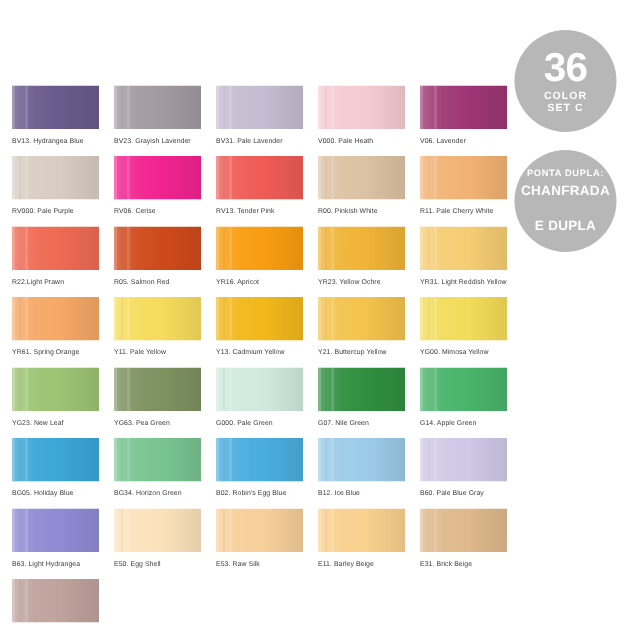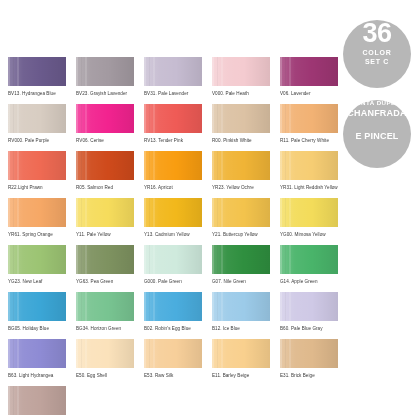--- a/index.html
+++ b/index.html
@@ -26,20 +26,21 @@
   
   .badge {
     position: absolute;
     border-radius: 50%;
     background: #b7b7b7;
     color: #ffffff;
     text-align: center;
     display: flex;
     flex-direction: column;
     align-items: center;
+    justify-content: center;
     line-height: 1;
   }
   #badge-count {
     right: 9px;
     top: 20px;
     width: 68px;
     height: 68px;
   }
   #badge-count .big {
     font-size: 27px;
@@ -151,21 +152,21 @@
 
   <div class="badge" id="badge-count">
     <div class="big">36</div>
     <div class="sub1">COLOR</div>
     <div class="sub2">SET C</div>
   </div>
 
   <div class="badge" id="badge-tip">
     <div class="tip-lead">PONTA DUPLA:</div>
     <div class="tip-main">CHANFRADA</div>
-    <div class="tip-main2">E PINCEL</div>
+    <div class="tip-main2">E DUPLA</div>
   </div>
 
   <div id="grid">
       <div class="row">
         <div class="cell">
           <div class="swatch">
             <div class="base" style="background: rgb(106, 90, 140);"></div>
             <div class="streaks"></div>
             <div class="shade"></div>
           </div>

